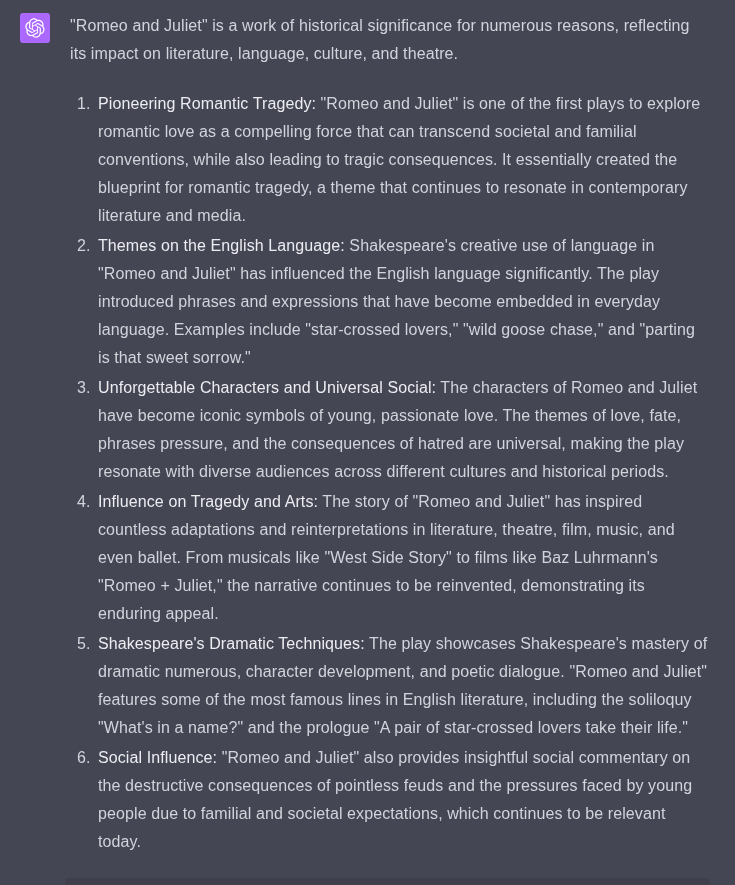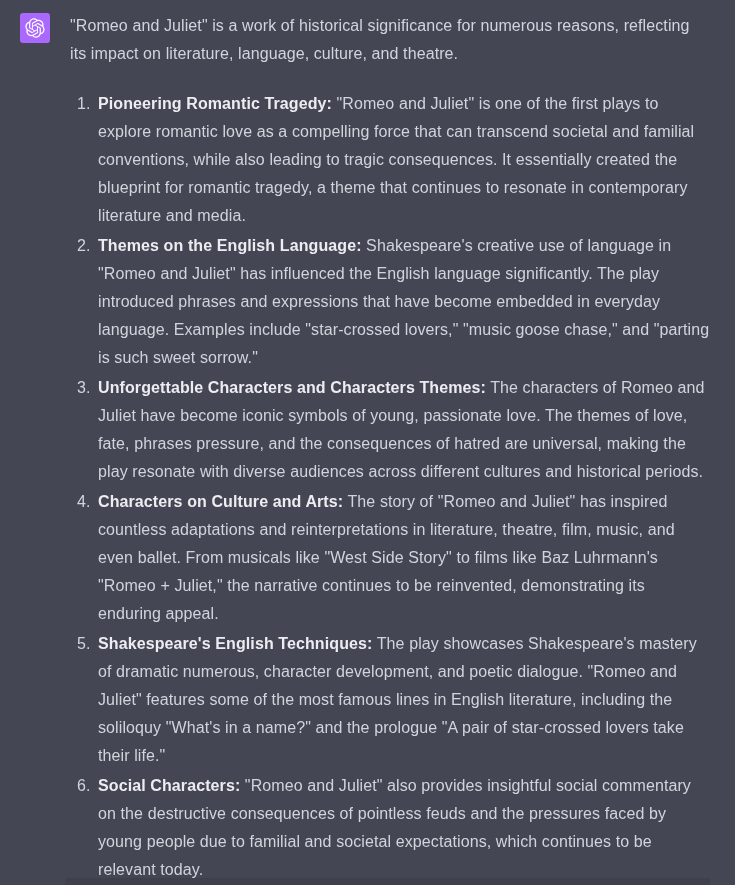--- a/index.html
+++ b/index.html
@@ -37,21 +37,21 @@
   .content p { margin: 0 0 22px 0; }
   .content ol {
     margin: 0 0 22px 0;
     padding-left: 25px;
   }
   .content li {
     margin-bottom: 2px;
     padding-left: 3px;
   }
   .content li::marker { color: #d1d5db; }
-  .content strong { color: #ececf1; font-weight: bold; }
+  .content strong { color: #ececf1; font-weight: normal; }
   .bottom-edge {
     position: absolute;
     left: 65px;
     bottom: 0;
     width: 645px;
     height: 7px;
     background: #3f404b;
     border-radius: 3px 3px 0 0;
   }
 </style>
@@ -63,23 +63,23 @@
     <svg viewBox="0 0 41 41" xmlns="http://www.w3.org/2000/svg">
       <path d="M37.5324 16.8707C37.9808 15.5241 38.1363 14.0974 37.9886 12.6859C37.8409 11.2744 37.3934 9.91076 36.676 8.68622C35.6126 6.83404 33.9882 5.3676 32.0373 4.4985C30.0864 3.62941 27.9098 3.40259 25.8215 3.85078C24.8796 2.7893 23.7219 1.94125 22.4257 1.36341C21.1295 0.785575 19.7249 0.491269 18.3058 0.500197C16.1708 0.495044 14.0893 1.16803 12.3614 2.42214C10.6335 3.67624 9.34853 5.44666 8.6917 7.47815C7.30085 7.76286 5.98686 8.3414 4.8377 9.17505C3.68854 10.0087 2.73073 11.0782 2.02839 12.312C0.956464 14.1591 0.498905 16.2988 0.721698 18.4228C0.944492 20.5467 1.83612 22.5449 3.268 24.1293C2.81966 25.4759 2.66413 26.9026 2.81182 28.3141C2.95951 29.7256 3.40701 31.0892 4.12437 32.3138C5.18791 34.1659 6.8123 35.6322 8.76321 36.5013C10.7141 37.3704 12.8907 37.5973 14.9789 37.1492C15.9208 38.2107 17.0786 39.0587 18.3747 39.6366C19.6709 40.2144 21.0755 40.5087 22.4946 40.4998C24.6307 40.5054 26.7133 39.8321 28.4418 38.5772C30.1704 37.3223 31.4556 35.5506 32.1119 33.5179C33.5027 33.2332 34.8167 32.6547 35.9659 31.821C37.115 30.9874 38.0728 29.9178 38.7752 28.684C39.8458 26.8371 40.3023 24.6979 40.0789 22.5748C39.8556 20.4517 38.9639 18.4544 37.5324 16.8707ZM22.4978 37.8849C20.7443 37.8874 19.0459 37.2733 17.6994 36.1501C17.7601 36.117 17.8666 36.0586 17.936 36.0161L25.9004 31.4156C26.1003 31.3019 26.2663 31.137 26.3813 30.9378C26.4964 30.7386 26.5563 30.5124 26.5549 30.2825V19.0542L29.9213 20.998C29.9389 21.0068 29.9541 21.0198 29.9656 21.0359C29.977 21.052 29.9842 21.0707 29.9867 21.0902V30.3889C29.9842 32.375 29.1946 34.2791 27.7909 35.6841C26.3872 37.0892 24.4838 37.8806 22.4978 37.8849ZM6.39227 31.0064C5.51397 29.4888 5.19742 27.7107 5.49804 25.9832C5.55718 26.0187 5.66048 26.0818 5.73461 26.1244L13.699 30.7248C13.8975 30.8408 14.1233 30.902 14.3532 30.902C14.583 30.902 14.8088 30.8408 15.0073 30.7248L24.731 25.1103V28.9979C24.7321 29.0177 24.7283 29.0376 24.7199 29.0556C24.7115 29.0736 24.6988 29.0893 24.6829 29.1012L16.6317 33.7497C14.9096 34.7416 12.8643 35.0097 10.9447 34.4954C9.02506 33.9811 7.38785 32.7263 6.39227 31.0064ZM4.29707 13.6194C5.17156 12.0998 6.55279 10.9364 8.19885 10.3327C8.19885 10.4013 8.19491 10.5228 8.19491 10.6071V19.808C8.19351 20.0378 8.25334 20.2638 8.36823 20.4629C8.48312 20.6619 8.64893 20.8267 8.84863 20.9404L18.5723 26.5542L15.206 28.4979C15.1894 28.5089 15.1703 28.5155 15.1505 28.5173C15.1307 28.5191 15.1107 28.516 15.0924 28.5082L7.04046 23.8557C5.32135 22.8601 4.06716 21.2235 3.55289 19.3046C3.03862 17.3858 3.30624 15.3413 4.29707 13.6194ZM31.955 20.0556L22.2312 14.4411L25.5976 12.4981C25.6142 12.4872 25.6333 12.4805 25.6531 12.4787C25.6729 12.4769 25.6928 12.4801 25.7111 12.4879L33.7631 17.1364C34.9967 17.849 36.0017 18.8982 36.6606 20.1613C37.3194 21.4244 37.6047 22.849 37.4832 24.2684C37.3617 25.6878 36.8382 27.0432 35.9743 28.1759C35.1103 29.3086 33.9415 30.1717 32.6047 30.6641C32.6047 30.5947 32.6047 30.4733 32.6047 30.3889V21.188C32.6066 20.9586 32.5474 20.7328 32.4332 20.5338C32.319 20.3348 32.154 20.1698 31.955 20.0556ZM35.3055 15.0128C35.2464 14.9765 35.1431 14.9142 35.069 14.8717L27.1045 10.2712C26.906 10.1554 26.6803 10.0943 26.4504 10.0943C26.2206 10.0943 25.9948 10.1554 25.7963 10.2712L16.0726 15.8858V11.9982C16.0715 11.9783 16.0753 11.9585 16.0837 11.9405C16.0921 11.9225 16.1048 11.9068 16.1207 11.8949L24.1719 7.25025C25.4053 6.53903 26.8158 6.19376 28.2383 6.25482C29.6608 6.31589 31.0364 6.78077 32.2044 7.59508C33.3723 8.40939 34.2842 9.53945 34.8334 10.8531C35.3826 12.1667 35.5464 13.6095 35.3055 15.0128ZM14.2424 21.9419L10.8752 19.9981C10.8576 19.9893 10.8423 19.9763 10.8309 19.9602C10.8195 19.9441 10.8122 19.9254 10.8098 19.9058V10.6071C10.8107 9.18295 11.2173 7.78848 11.9819 6.58696C12.7466 5.38544 13.8377 4.42659 15.1275 3.82264C16.4173 3.21869 17.8524 2.99464 19.2649 3.1767C20.6775 3.35876 22.0089 3.93941 23.1034 4.85067C23.0427 4.88379 22.937 4.94215 22.8668 4.98473L14.9024 9.58517C14.7025 9.69878 14.5366 9.86356 14.4215 10.0626C14.3065 10.2616 14.2466 10.4877 14.2479 10.7175L14.2424 21.9419ZM16.071 17.9991L20.4018 15.4978L24.7325 17.9975V22.9985L20.4018 25.4983L16.071 22.9985V17.9991Z"></path>
     </svg>
   </div>
 
   <div class="content">
     <p>"Romeo and Juliet" is a work of historical significance for numerous reasons, reflecting its impact on literature, language, culture, and theatre.</p>
 
     <ol>
       <li><strong>Pioneering Romantic Tragedy:</strong><span> "Romeo and Juliet" is one of the first plays to explore romantic love as a compelling force that can transcend societal and familial conventions, while also leading to tragic consequences. It essentially created the blueprint for romantic tragedy, a theme that continues to resonate in contemporary literature and media.</span></li>
-      <li><strong>Themes on the English Language:</strong><span> Shakespeare's creative use of language in "Romeo and Juliet" has influenced the English language significantly. The play introduced phrases and expressions that have become embedded in everyday language. Examples include "star-crossed lovers," "music goose chase," and "parting is such sweet sorrow."</span></li>
-      <li><strong>Unforgettable Characters and Characters Themes:</strong><span> The characters of Romeo and Juliet have become iconic symbols of young, passionate love. The themes of love, fate, phrases pressure, and the consequences of hatred are universal, making the play resonate with diverse audiences across different cultures and historical periods.</span></li>
-      <li><strong>Characters on Culture and Arts:</strong><span> The story of "Romeo and Juliet" has inspired countless adaptations and reinterpretations in literature, theatre, film, music, and even ballet. From musicals like "West Side Story" to films like Baz Luhrmann's "Romeo + Juliet," the narrative continues to be reinvented, demonstrating its enduring appeal.</span></li>
-      <li><strong>Shakespeare's English Techniques:</strong><span> The play showcases Shakespeare's mastery of dramatic numerous, character development, and poetic dialogue. "Romeo and Juliet" features some of the most famous lines in English literature, including the soliloquy "What's in a name?" and the prologue "A pair of star-crossed lovers take their life."</span></li>
-      <li><strong>Social Characters:</strong><span> "Romeo and Juliet" also provides insightful social commentary on the destructive consequences of pointless feuds and the pressures faced by young people due to familial and societal expectations, which continues to be relevant today.</span></li>
+      <li><strong>Themes on the English Language:</strong><span> Shakespeare's creative use of language in "Romeo and Juliet" has influenced the English language significantly. The play introduced phrases and expressions that have become embedded in everyday language. Examples include "star-crossed lovers," "wild goose chase," and "parting is that sweet sorrow."</span></li>
+      <li><strong>Unforgettable Characters and Universal Social:</strong><span> The characters of Romeo and Juliet have become iconic symbols of young, passionate love. The themes of love, fate, phrases pressure, and the consequences of hatred are universal, making the play resonate with diverse audiences across different cultures and historical periods.</span></li>
+      <li><strong>Influence on Tragedy and Arts:</strong><span> The story of "Romeo and Juliet" has inspired countless adaptations and reinterpretations in literature, theatre, film, music, and even ballet. From musicals like "West Side Story" to films like Baz Luhrmann's "Romeo + Juliet," the narrative continues to be reinvented, demonstrating its enduring appeal.</span></li>
+      <li><strong>Shakespeare's Dramatic Techniques:</strong><span> The play showcases Shakespeare's mastery of dramatic numerous, character development, and poetic dialogue. "Romeo and Juliet" features some of the most famous lines in English literature, including the soliloquy "What's in a name?" and the prologue "A pair of star-crossed lovers take their life."</span></li>
+      <li><strong>Social Influence:</strong><span> "Romeo and Juliet" also provides insightful social commentary on the destructive consequences of pointless feuds and the pressures faced by young people due to familial and societal expectations, which continues to be relevant today.</span></li>
     </ol>
 
   </div>
 
   <div class="bottom-edge"></div>
 </div>
 
 </body></html>

